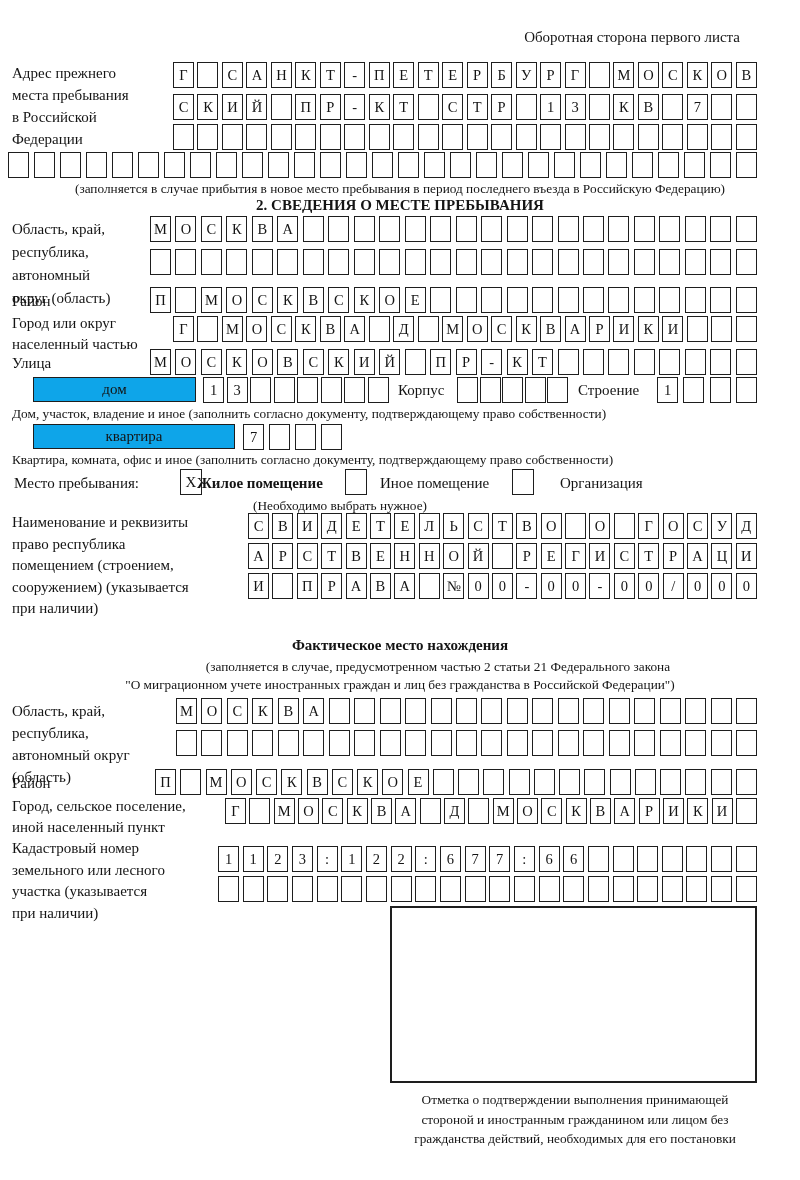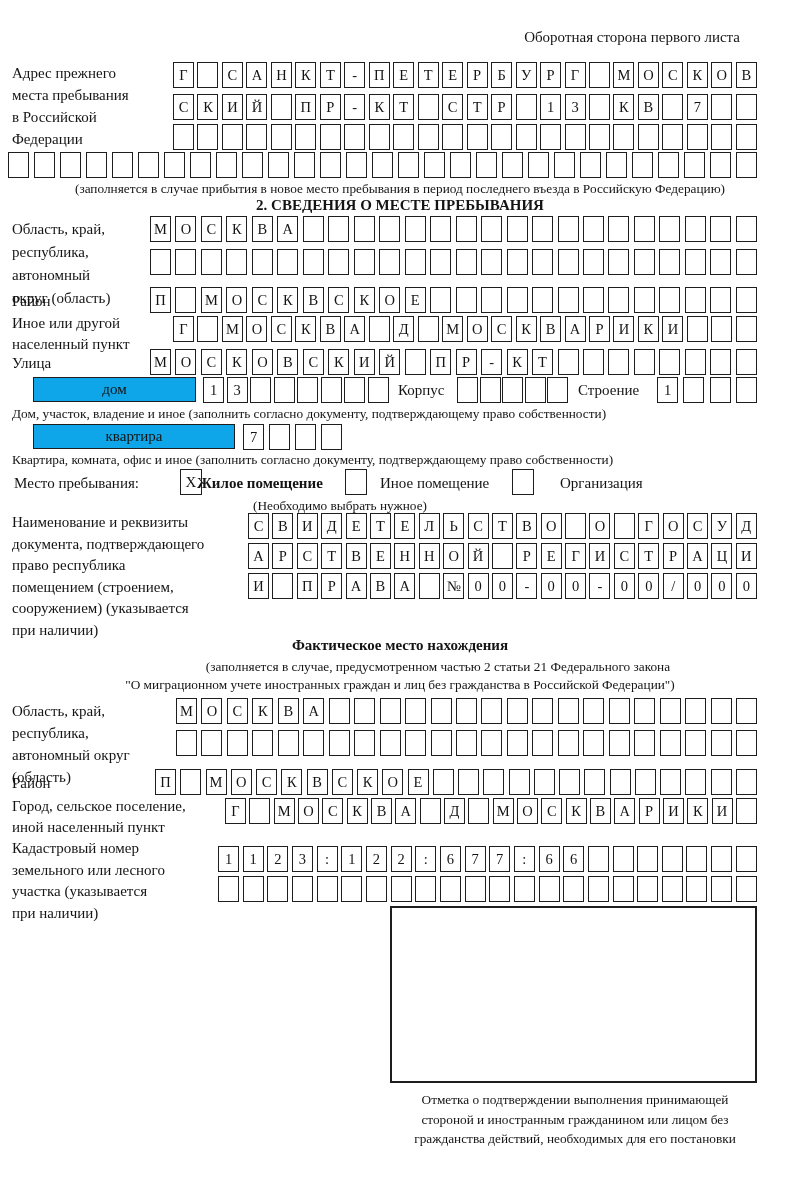--- a/index.html
+++ b/index.html
@@ -235,22 +235,22 @@
     <div class="cell"></div>
     <div class="cell"></div>
     <div class="cell"></div>
     <div class="cell"></div>
     <div class="cell"></div>
     <div class="cell"></div>
     <div class="cell"></div>
   </div>
 
 <div class="abs label lines" style="left:12px;top:313px;line-height:21px;">
-    <div>Иное или другой</div>
-    <div>населенный пункт</div>
+    <div>Город или округ</div>
+    <div>населенный частью</div>
   </div>
 <div class="cellrow" style="left:173px;top:316px;width:584px;">
     <div class="cell">Г</div>
     <div class="cell"></div>
     <div class="cell">М</div>
     <div class="cell">О</div>
     <div class="cell">С</div>
     <div class="cell">К</div>
     <div class="cell">В</div>
     <div class="cell">А</div>
@@ -341,21 +341,20 @@
 <div class="chk" style="left:180px;top:469px;">X</div>
 <div class="abs label" style="left:197px;top:472px;font-weight:bold;">Жилое помещение</div>
 <div class="chk" style="left:345px;top:469px;"></div>
 <div class="abs label" style="left:380px;top:472px;">Иное помещение</div>
 <div class="chk" style="left:512px;top:469px;"></div>
 <div class="abs label" style="left:560px;top:472px;">Организация</div>
 <div class="abs cap center" style="left:160px;top:498px;width:360px;">(Необходимо выбрать нужное)</div>
 
 <div class="abs label lines" style="left:12px;top:512px;line-height:21.5px;">
     <div>Наименование и реквизиты</div>
-    <div>документа, подтверждающего</div>
     <div>право республика</div>
     <div>помещением (строением,</div>
     <div>сооружением) (указывается</div>
     <div>при наличии)</div>
   </div>
 <div class="cellrow" style="left:248px;top:513px;width:509px;">
     <div class="cell">С</div>
     <div class="cell">В</div>
     <div class="cell">И</div>
     <div class="cell">Д</div>

